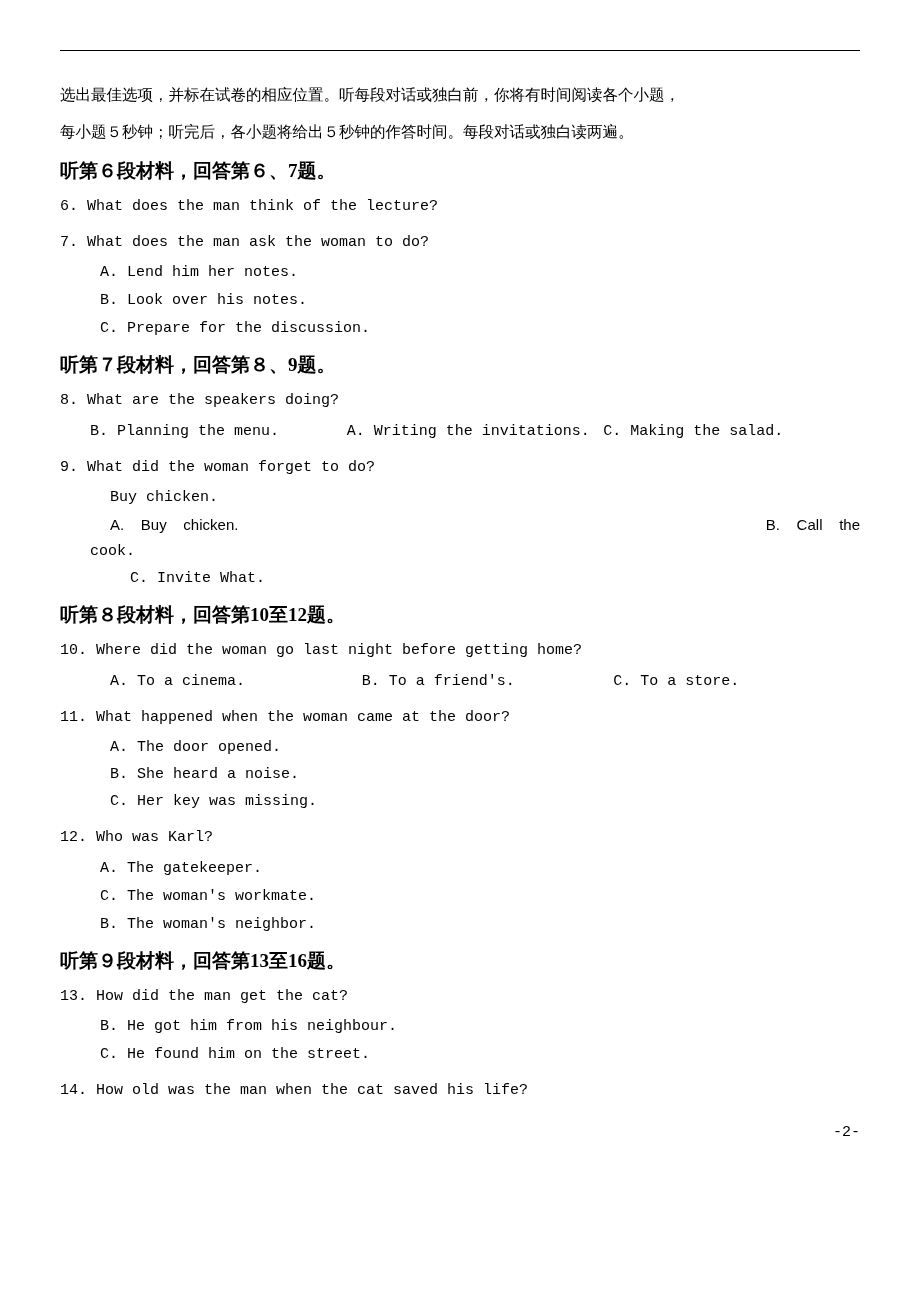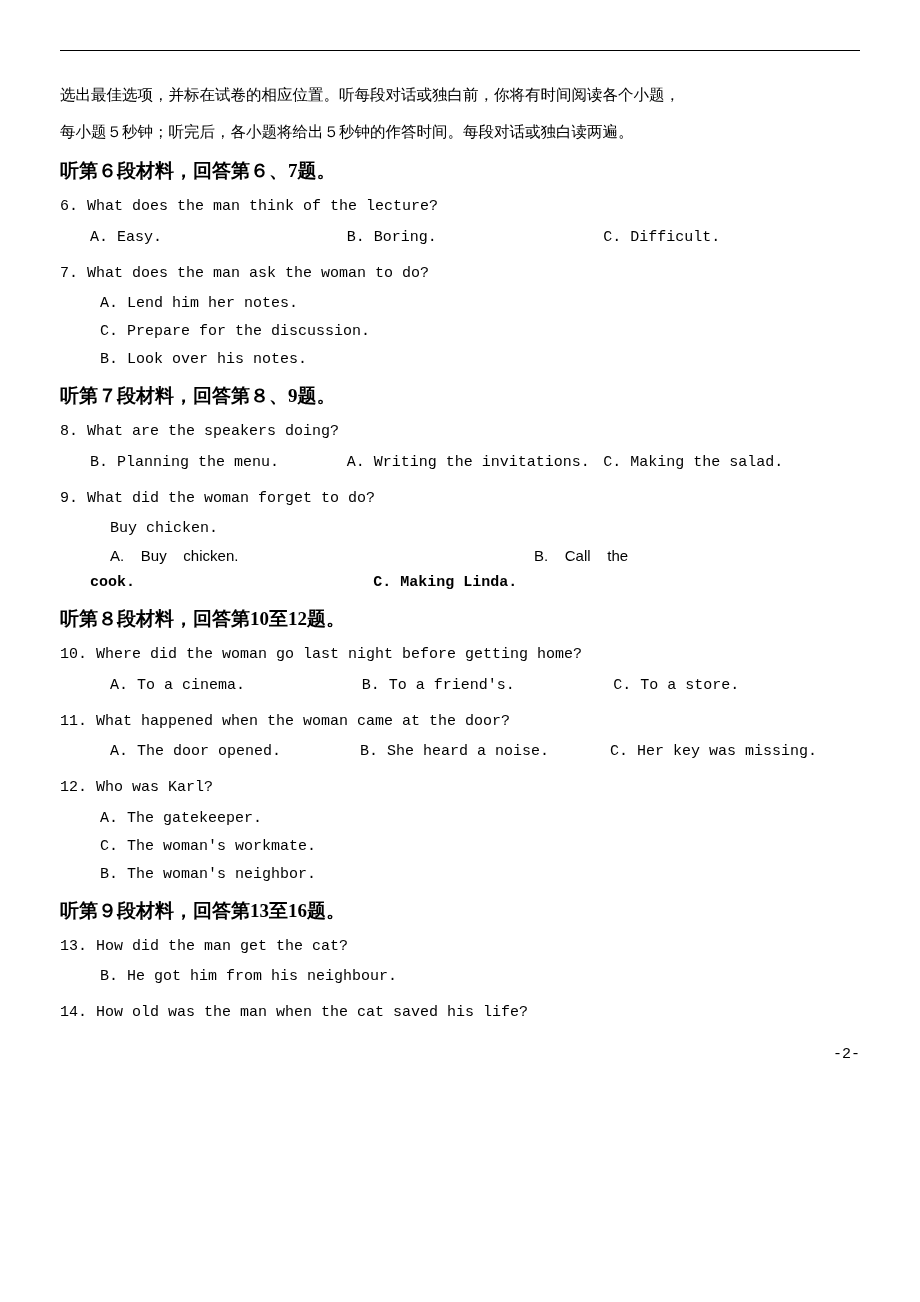--- a/index.html
+++ b/index.html
@@ -80,21 +80,21 @@
       font-family: "Courier New", monospace;
       font-size: 15px;
       gap: 5px;
     }
     .q10-option {
       flex: 1;
       line-height: 1.8;
     }
     .q11-options {
       display: flex;
-      flex-direction: row;
+      flex-direction: column;
       margin-left: 50px;
       margin-top: 2px;
       font-family: "Courier New", monospace;
       font-size: 15px;
       gap: 0;
       justify-content: center;
     }
     .q11-option {
       flex: 1;
       line-height: 1.8;
@@ -105,33 +105,28 @@
 
 <div class="top-line"></div>
 
 <div class="intro-text">选出最佳选项，并标在试卷的相应位置。听每段对话或独白前，你将有时间阅读各个小题，</div>
 <div class="intro-text">每小题５秒钟；听完后，各小题将给出５秒钟的作答时间。每段对话或独白读两遍。</div>
 
 <div class="section-title">听第６段材料，回答第６、7题。</div>
 
 <div class="question-block">
   <div class="question">6. What does the man think of the lecture?</div>
-  <div class="options-row">
-    <div class="option">A. Easy.</div>
-    <div class="option">B. Boring.</div>
-    <div class="option">C. Difficult.</div>
-  </div>
 </div>
 
 <div class="question-block">
   <div class="question">7. What does the man ask the woman to do?</div>
   <div class="options-col">
     <div class="option-item">A. Lend him her notes.</div>
+    <div class="option-item">B. Look over his notes.</div>
     <div class="option-item">C. Prepare for the discussion.</div>
-    <div class="option-item">B. Look over his notes.</div>
   </div>
 </div>
 
 <div class="section-title">听第７段材料，回答第８、9题。</div>
 
 <div class="question-block">
   <div class="question">8. What are the speakers doing?</div>
   <div class="options-row">
     <div class="option">B. Planning the menu.</div>
     <div class="option">A. Writing the invitations.</div>
@@ -144,25 +139,25 @@
 
   <div style="font-family:'Courier New',monospace; font-size:15px; line-height:1.8;">
     <div style="display:flex; flex-direction:row; margin-left:50px;">
       <div style="flex:1.3;">Buy    chicken.</div>
       <div style="flex:1; text-align:right; padding-right:10px;">
       </div>
     </div>
   </div>
   <div style="font-family:Liberation Sans, sans-serif; font-size:15px; line-height:1.8; margin-left:50px; display:flex; flex-direction:row;">
     <div style="flex:1.3;">A.&nbsp;&nbsp;&nbsp;&nbsp;Buy&nbsp;&nbsp;&nbsp;&nbsp;chicken.</div>
-    <div style="flex:1; ">B.&nbsp;&nbsp;&nbsp;&nbsp;Call&nbsp;&nbsp;&nbsp;&nbsp;the</div>
-  </div>
-  <div style="font-family:'Courier New',monospace; font-size:15px; line-height:1.8; display:flex; flex-direction:row; margin-left:30px;font-weight:bold;">
+    <div style="flex:1; text-align:right;">B.&nbsp;&nbsp;&nbsp;&nbsp;Call&nbsp;&nbsp;&nbsp;&nbsp;the</div>
+  </div>
+  <div style="font-family:'Courier New',monospace; font-size:15px; line-height:1.8; display:flex; flex-direction:column; margin-left:30px;">
     <div style="flex:0.5;">cook.</div>
-    <div style="flex:1; margin-left:40px;">C. Making Linda.</div>
+    <div style="flex:1; margin-left:40px;">C. Invite What.</div>
   </div>
 </div>
 
 <div class="section-title">听第８段材料，回答第10至12题。</div>
 
 <div class="question-block">
   <div class="question">10. Where did the woman go last night before getting home?</div>
   <div class="q10-options">
     <div class="q10-option">A. To a cinema.</div>
     <div class="q10-option">B. To a friend's.</div>
@@ -187,20 +182,21 @@
     <div class="option-item">B. The woman's neighbor.</div>
   </div>
 </div>
 
 <div class="section-title">听第９段材料，回答第13至16题。</div>
 
 <div class="question-block">
   <div class="question">13. How did the man get the cat?</div>
   <div class="options-col">
     <div class="option-item">B. He got him from his neighbour.</div>
+    <div class="option-item">C. He found him on the street.</div>
   </div>
 </div>
 
 <div class="question-block">
   <div class="question">14. How old was the man when the cat saved his life?</div>
 </div>
 
 <div class="page-number">-2-</div>
 
 </body></html>

